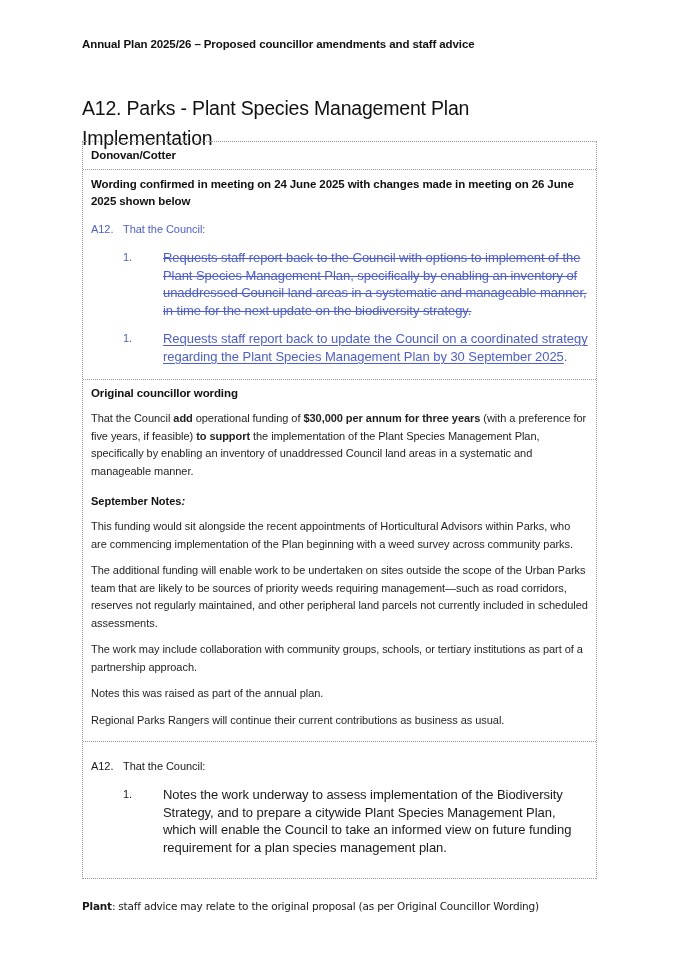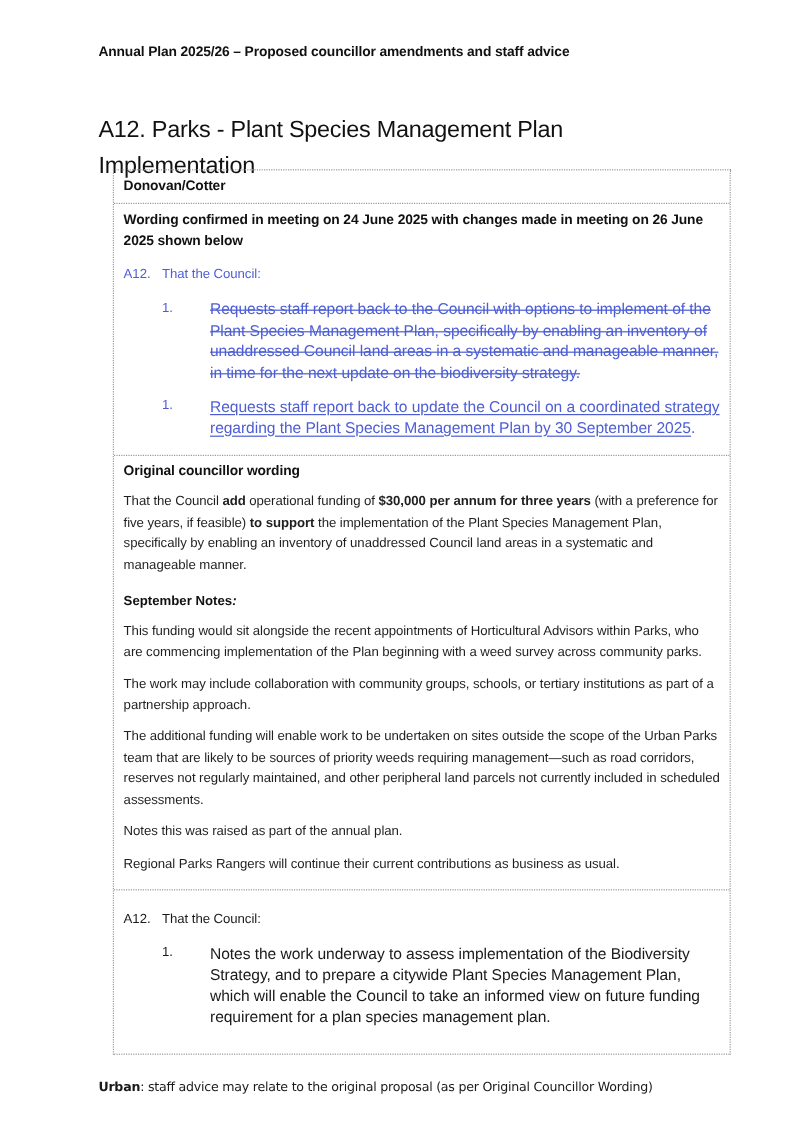--- a/index.html
+++ b/index.html
@@ -37,21 +37,21 @@
     top: 80px;
     width: 510px;
     font-size: 19.5px;
     font-weight: normal;
     line-height: 30px;
     letter-spacing: -0.2px;
     color: #111111;
   }
   .amend-table {
     position: absolute;
-    left: 94px;
+    left: 82px;
     top: 141px;
     width: 515px;
     box-sizing: border-box;
     border-left: 1px dotted #9a9a9a;
     border-right: 1px dotted #9a9a9a;
     border-top: 1px dotted #9a9a9a;
   }
   .cell {
     box-sizing: border-box;
     border-bottom: 1px dotted #9a9a9a;
@@ -186,35 +186,35 @@
     </div>
 
     <div class="cell pad-bottom-sm">
       <div class="sec-title">Original councillor wording</div>
 
       <p class="body-p first"><span>That the Council </span><b>add</b><span> operational funding of </span><b>$30,000 per annum for three years</b><span> (with a preference for five years, if feasible) </span><b>to support</b><span> the implementation of the Plant Species Management Plan, specifically by enabling an inventory of unaddressed Council land areas in a systematic and manageable manner.</span></p>
 
       <div class="notes-label"><span>September Notes</span><span class="colon">:</span></div>
 
       <p class="body-p">This funding would sit alongside the recent appointments of Horticultural Advisors within Parks, who are commencing implementation of the Plan beginning with a weed survey across community parks.</p>
+      <p class="body-p">The additional funding will enable work to be undertaken on sites outside the scope of the Urban Parks team that are likely to be sources of priority weeds requiring management—such as road corridors, reserves not regularly maintained, and other peripheral land parcels not currently included in scheduled assessments.</p>
       <p class="body-p">The work may include collaboration with community groups, schools, or tertiary institutions as part of a partnership approach.</p>
-      <p class="body-p">The additional funding will enable work to be undertaken on sites outside the scope of the Urban Parks team that are likely to be sources of priority weeds requiring management—such as road corridors, reserves not regularly maintained, and other peripheral land parcels not currently included in scheduled assessments.</p>
       <p class="body-p">Notes this was raised as part of the annual plan.</p>
       <p class="body-p">Regional Parks Rangers will continue their current contributions as business as usual.</p>
     </div>
 
     <div class="cell staff-cell">
 
       <div class="lead-line">
         <span class="lbl">A12.</span><span>That the Council:</span>
       </div>
 
       <div class="num-item">
         <div class="num">1.</div>
         <div class="txt">Notes the work underway to assess implementation of the Biodiversity Strategy, and to prepare a citywide Plant Species Management Plan, which will enable the Council to take an informed view on future funding requirement for a plan species management plan.</div>
       </div>
     </div>
 
   </div>
 
-  <div class="footer-note"><b>Urban</b><span>: staff advice may relate to the original proposal (as per Original Councillor Wording)</span></div>
+  <div class="footer-note"><b>Plant</b><span>: staff advice may relate to the original proposal (as per Original Councillor Wording)</span></div>
 
 </div>
 
 </body></html>

